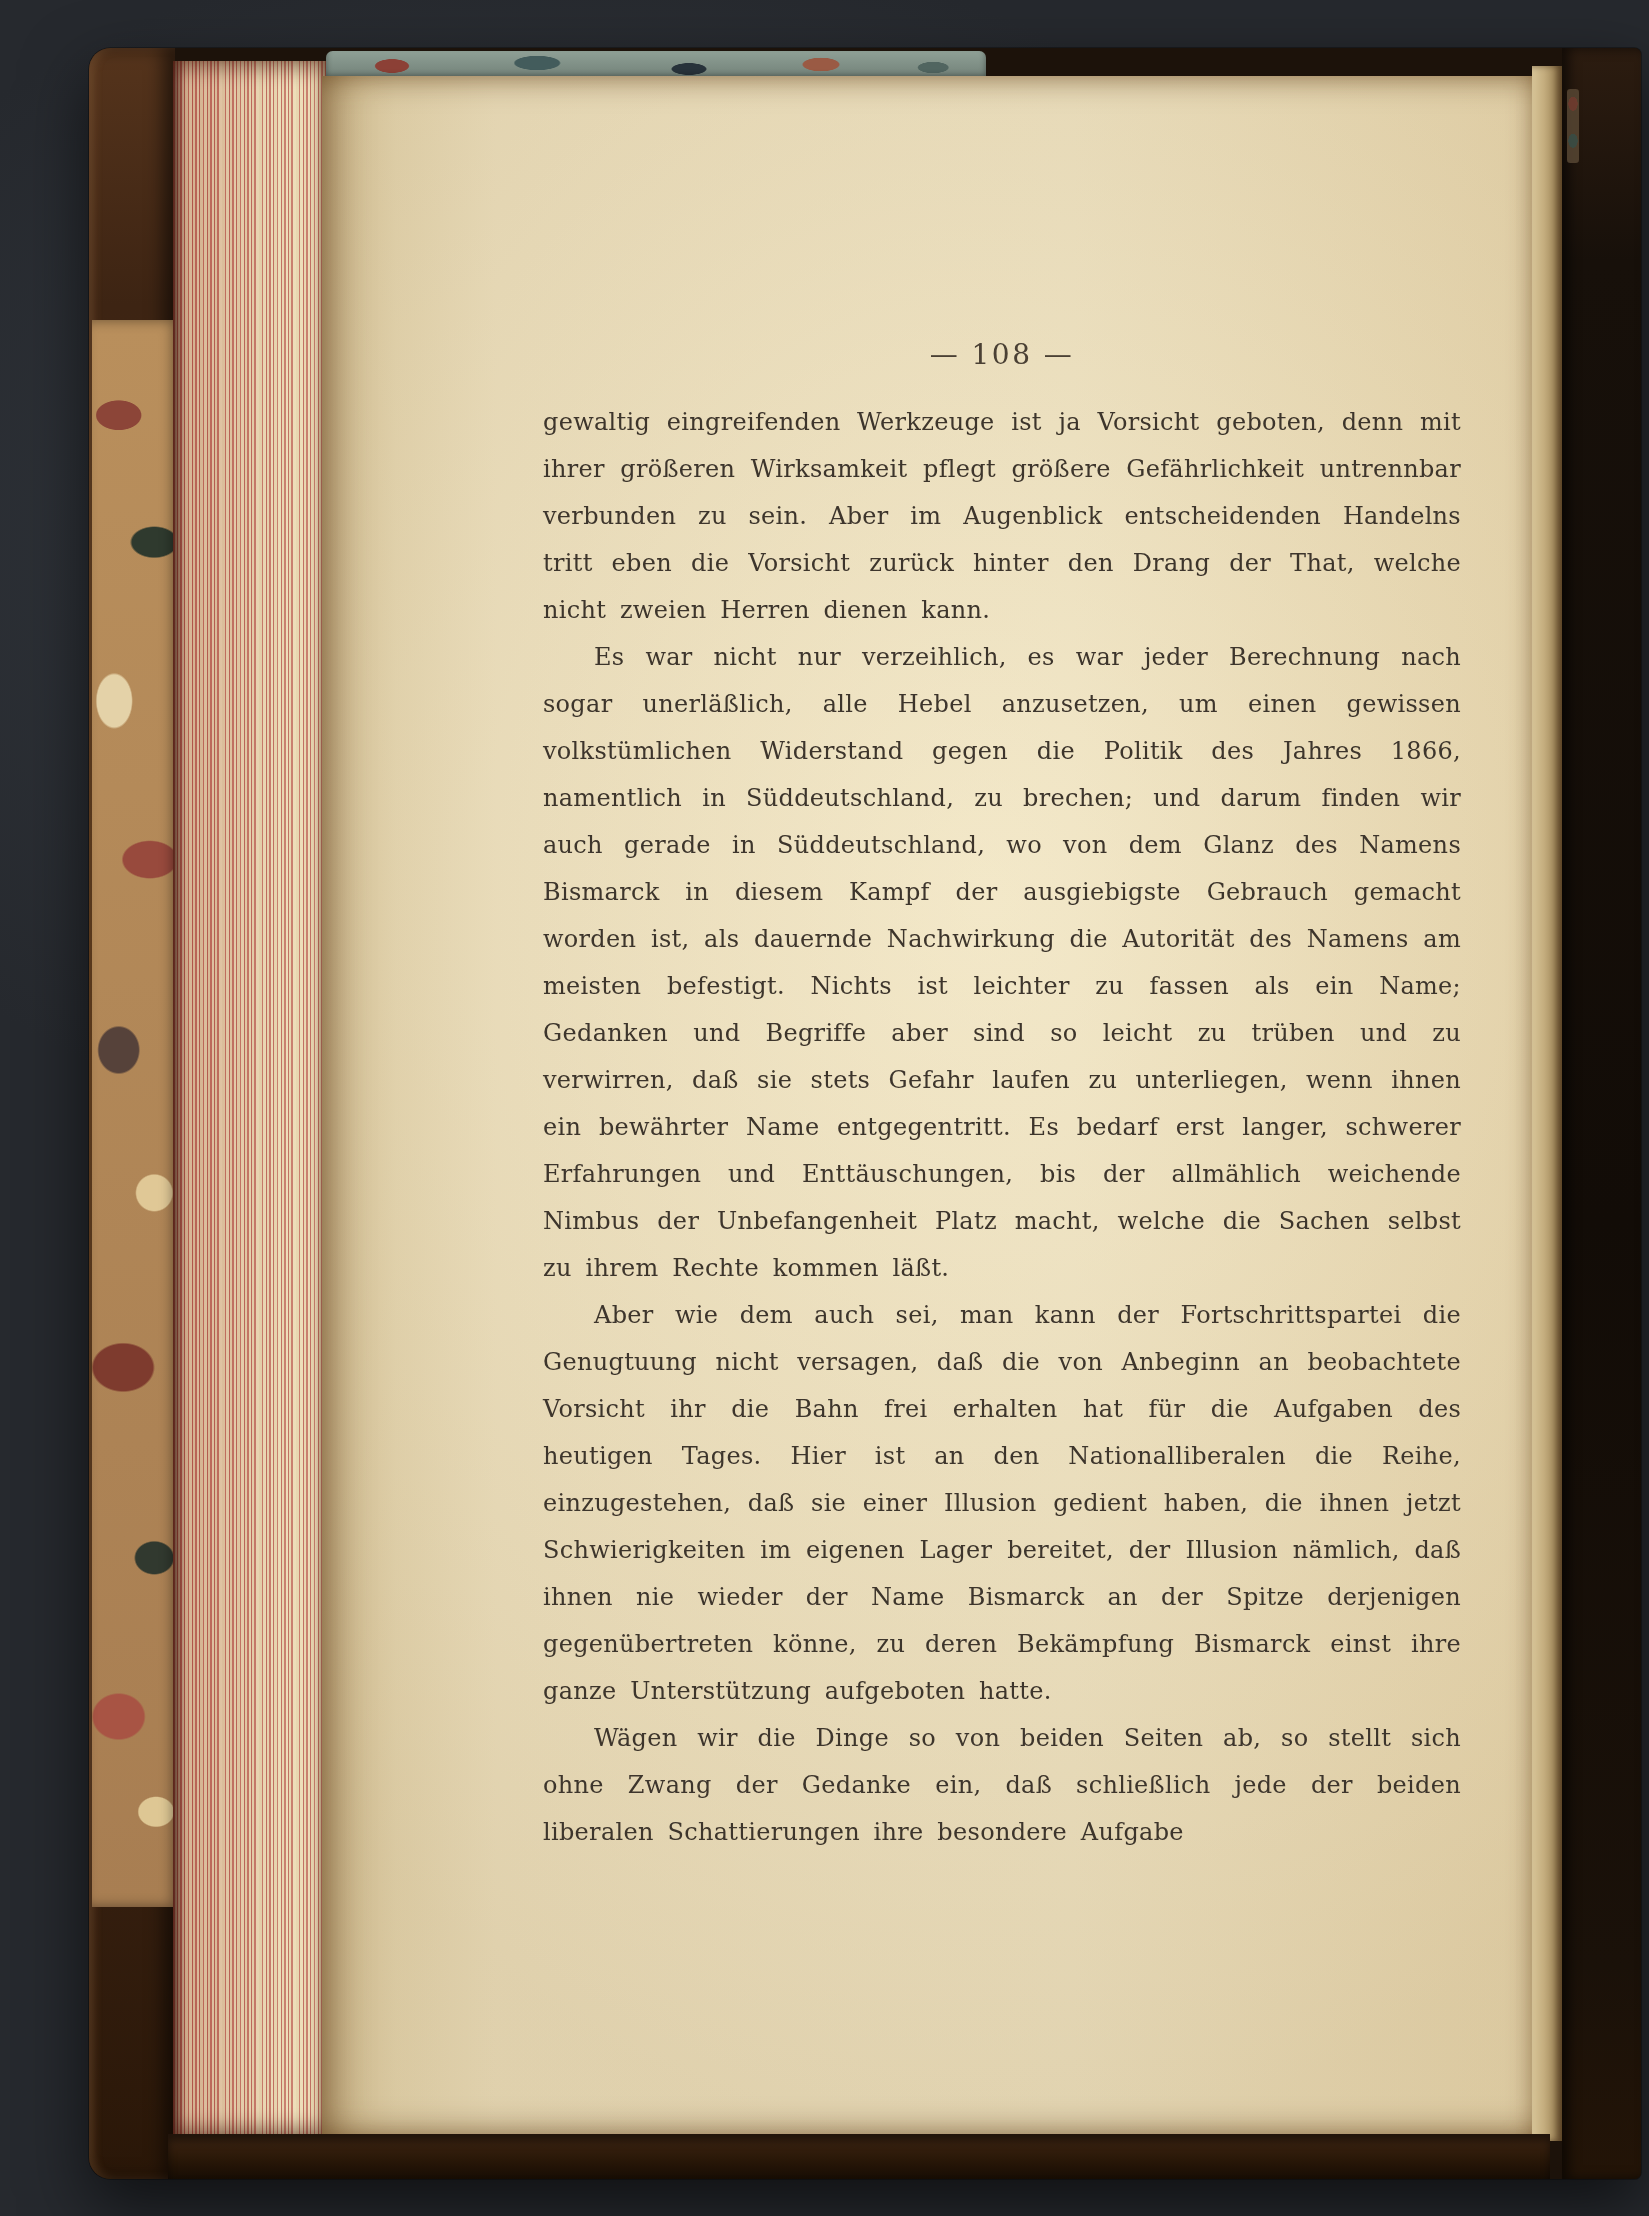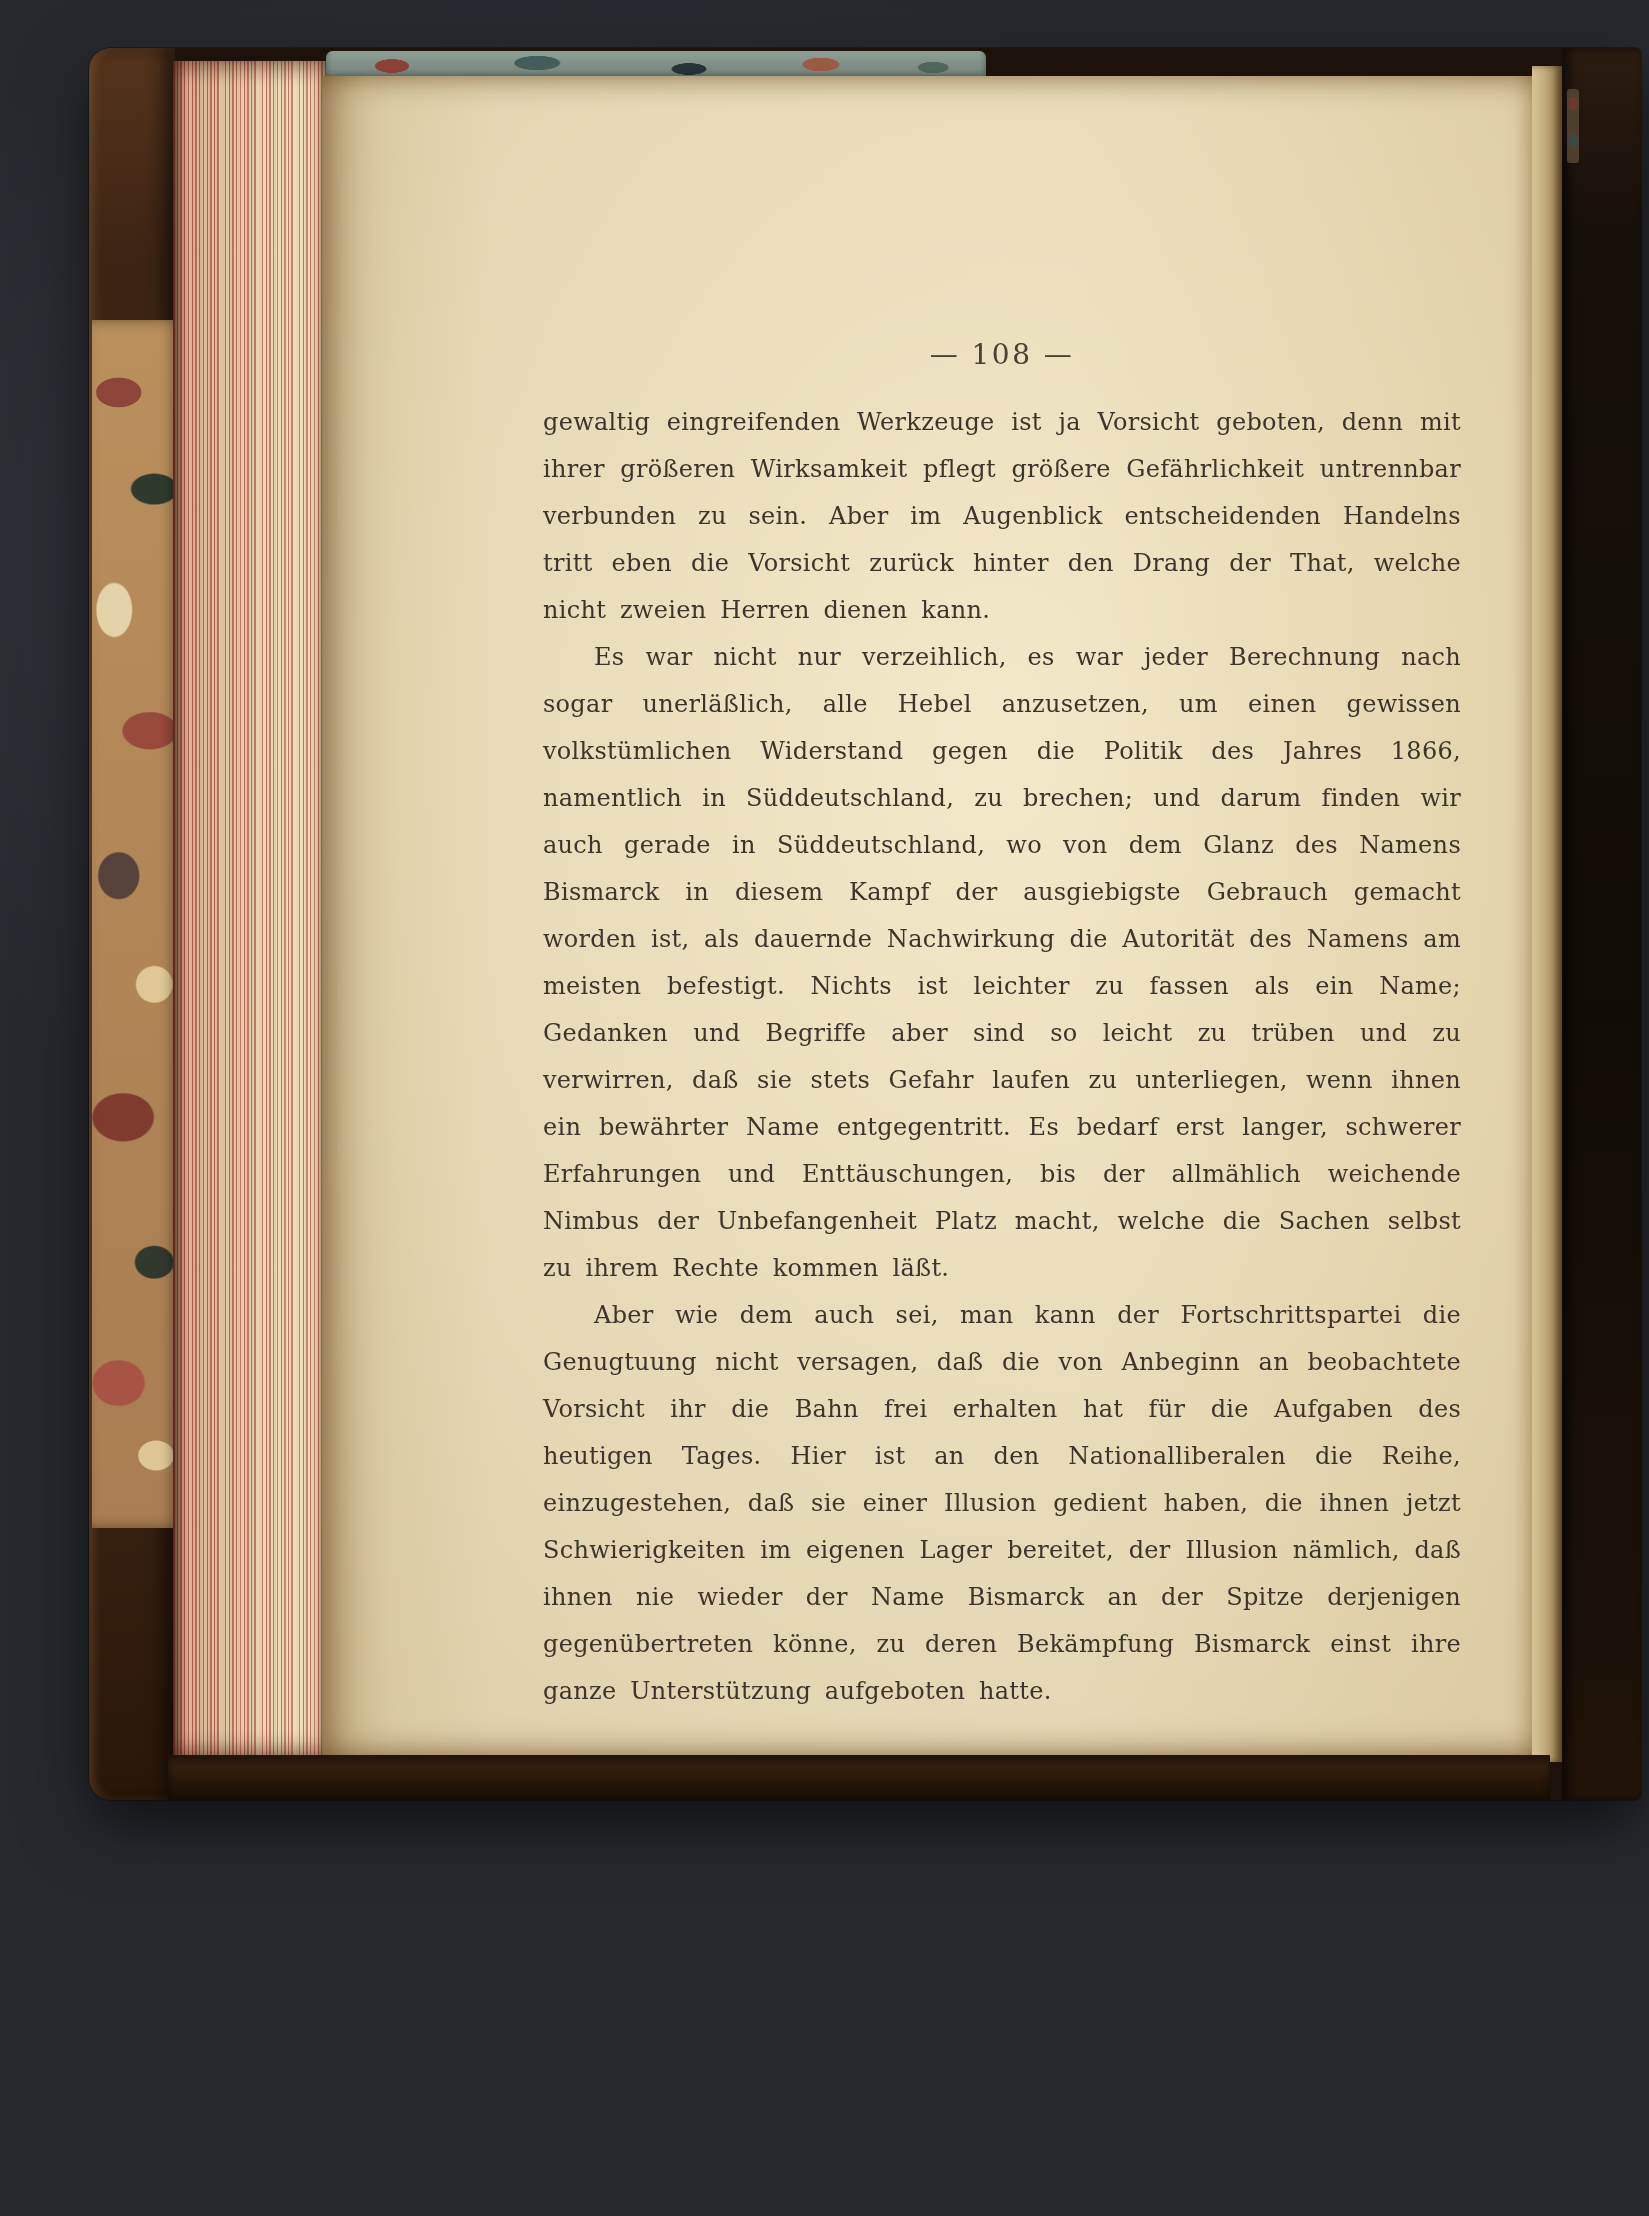--- a/index.html
+++ b/index.html
@@ -5,21 +5,21 @@
   * { margin:0; padding:0; box-sizing:border-box; }
   html,body { width:1649px; height:2216px; overflow:hidden; }
   body {
     font-family: "DejaVu Serif", "Liberation Serif", serif;
     background: radial-gradient(1154px 825px at 35% 25%, #343940, #26292e 75%);
   }
   .scene { position:relative; width:1649px; height:2216px; }
 
   
   .book {
-    position:absolute; left:89px; top:48px; width:1552px; height:1752px;
+    position:absolute; left:89px; top:48px; width:1552px; height:2131px;
     background:#1c120a;
     border-radius:21.4px 6.6px 6.6px 21.4px;
     box-shadow: 0 25px 66px rgba(0,0,0,.6), 0 0 0 0.8px rgba(0,0,0,.4);
   }
 
   
   .spine {
     position:absolute; left:0; top:0; bottom:0; width:86px;
     border-radius:21.4px 0 0 21.4px;
     background:
@@ -137,20 +137,21 @@
     <div class="spine"></div>
     <div class="marble"></div>
     <div class="edges"></div>
     <div class="top-marble"></div>
 
     <div class="page">
       <div class="pagenum">—  108  —</div>
       <p class="para">gewaltig eingreifenden Werkzeuge ist ja Vorsicht geboten, denn mit ihrer größeren Wirksamkeit pflegt größere Gefährlichkeit untrennbar verbunden zu sein. Aber im Augenblick entscheidenden Handelns tritt eben die Vorsicht zurück hinter den Drang der That, welche nicht zweien Herren dienen kann.</p>
       <p class="para indent">Es war nicht nur verzeihlich, es war jeder Berechnung nach sogar unerläßlich, alle Hebel anzusetzen, um einen gewissen volkstümlichen Widerstand gegen die Politik des Jahres 1866, namentlich in Süddeutschland, zu brechen; und darum finden wir auch gerade in Süddeutschland, wo von dem Glanz des Namens Bismarck in diesem Kampf der ausgiebigste Gebrauch gemacht worden ist, als dauernde Nachwirkung die Autorität des Namens am meisten befestigt. Nichts ist leichter zu fassen als ein Name; Gedanken und Begriffe aber sind so leicht zu trüben und zu verwirren, daß sie stets Gefahr laufen zu unterliegen, wenn ihnen ein bewährter Name entgegentritt. Es bedarf erst langer, schwerer Erfahrungen und Enttäuschungen, bis der allmählich weichende Nimbus der Unbefangenheit Platz macht, welche die Sachen selbst zu ihrem Rechte kommen läßt.</p>
       <p class="para indent">Aber wie dem auch sei, man kann der Fortschrittspartei die Genugtuung nicht versagen, daß die von Anbeginn an beobachtete Vorsicht ihr die Bahn frei erhalten hat für die Aufgaben des heutigen Tages. Hier ist an den Nationalliberalen die Reihe, einzugestehen, daß sie einer Illusion gedient haben, die ihnen jetzt Schwierigkeiten im eigenen Lager bereitet, der Illusion nämlich, daß ihnen nie wieder der Name Bismarck an der Spitze derjenigen gegenübertreten könne, zu deren Bekämpfung Bismarck einst ihre ganze Unterstützung aufgeboten hatte.</p>
+      <p class="para indent">Wägen wir die Dinge so von beiden Seiten ab, so stellt sich ohne Zwang der Gedanke ein, daß schließlich jede der beiden liberalen Schattierungen ihre besondere Aufgabe</p>
     </div>
 
     <div class="right-sliver"></div>
     <div class="right-cover"></div>
     <div class="bottom-leather"></div>
   </div>
 </div>
 
 
 </body></html>

